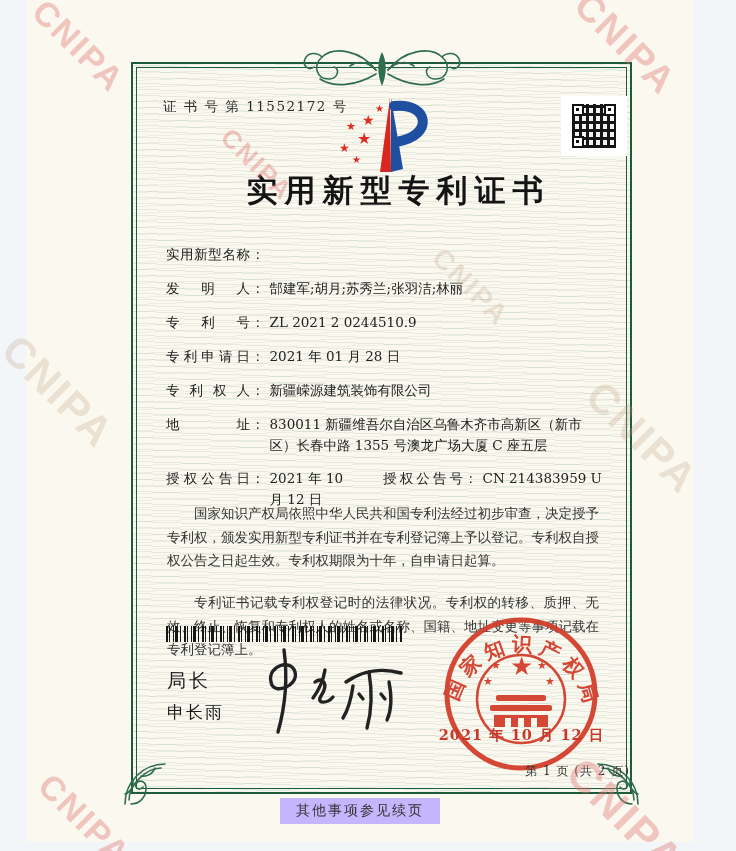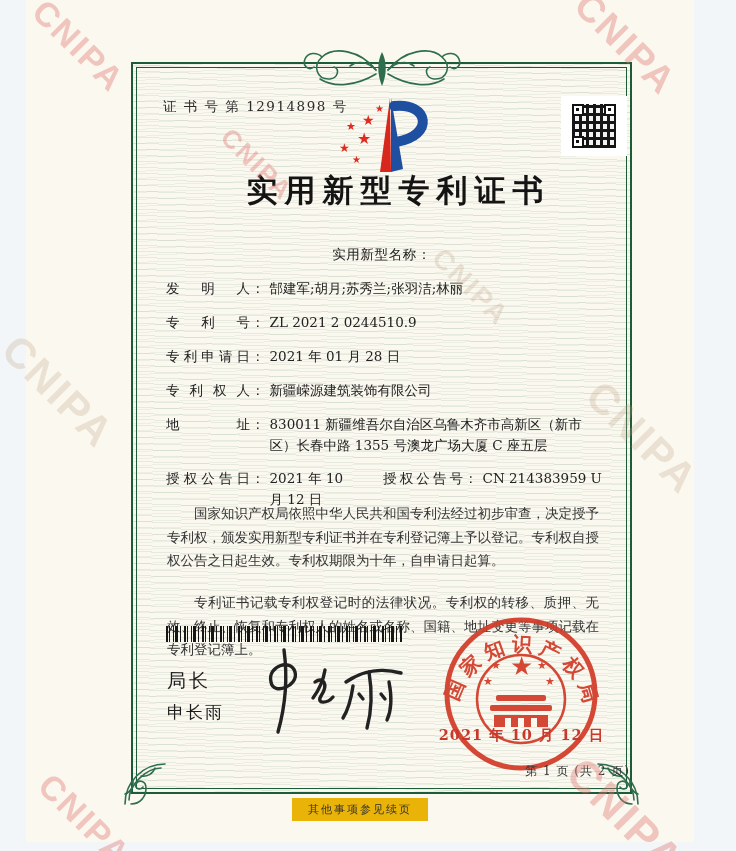--- a/index.html
+++ b/index.html
@@ -53,21 +53,21 @@
       repeating-linear-gradient(0deg,#151515 0 3px, #f2f2f2 3px 8px);}
   .finder{position:absolute;width:12px;height:12px;border:2.5px solid #111;background:#fff;box-sizing:border-box;}
   .finder::after{content:"";position:absolute;left:2px;top:2px;width:3px;height:3px;background:#111;}
   .finder.tl{left:0;top:0;} .finder.tr{right:0;top:0;} .finder.bl{left:0;bottom:0;}
   .title{
     position:absolute;left:0;right:0;top:106px;text-align:center;
     font-size:31px;font-weight:bold;letter-spacing:7px;color:#141414;margin-left:34px;
   }
   
   .fields{position:absolute;left:33px;right:28px;top:180px;font-size:13.5px;color:#222;}
-  .field-row{display:flex;margin-bottom:13px;align-items:flex-start;line-height:1.55;justify-content:center;}
+  .field-row{display:flex;margin-bottom:13px;align-items:flex-start;line-height:1.55;}
   .f-label{display:inline-block;width:84px;text-align:justify;text-align-last:justify;flex:none;}
   .f-colon{flex:none;margin:0 5px 0 1px;}
   .f-value{flex:1;}
   .pair2{display:flex;margin-left:31px;flex:none;}
   .pair2 .f-label{width:80px;}
   
   .body-text{
     position:absolute;left:16px;right:13px;top:420px;
     font-size:13.5px;line-height:1.75;color:#333;text-align:justify;
   }
@@ -85,21 +85,21 @@
   .signature{position:absolute;left:108px;top:578px;}
   .seal{position:absolute;left:301px;top:543px;width:175px;height:175px;opacity:0.93;}
   .seal-date{
     position:absolute;left:296px;top:662px;width:185px;text-align:center;
     font-size:14.5px;font-weight:600;color:#c8382b;letter-spacing:1px;white-space:nowrap;
   }
   .page-info{position:absolute;left:0;right:0;bottom:12px;text-align:right;font-size:12px;color:#333;letter-spacing:1px;}
   
   .next-note{
     position:absolute;left:50%;top:798px;transform:translateX(-50%);
-    background:#eab308;padding:4px 16px;font-size:11px;color:#333;letter-spacing:2px;z-index:3;white-space:nowrap;
+    background:#c4b5fd;padding:4px 16px;font-size:14px;color:#333;letter-spacing:2px;z-index:3;white-space:nowrap;
   }
   svg{display:block;}
 </style>
 </head>
 <body>
 
 <span class="wm pink w1">CNIPA</span>
 <span class="wm pink w2">CNIPA</span>
 <span class="wm pink w3">CNIPA</span>
 <span class="wm tan w4">CNIPA</span>
@@ -145,21 +145,21 @@
         <g fill="none" stroke="#2f6e4c" stroke-width="1.6" stroke-linecap="round">
           <path d="M6,46 C6,24 24,6 46,6"></path>
           <path d="M10,42 C10,27 27,10 42,10"></path>
           <path d="M12,46 C21,46 27,39 27,30 C27,23 20,21 17,26 C15,30 21,33 24,29"></path>
           <path d="M6,36 C12,34 15,28 14,22"></path>
           <path d="M36,10 C34,16 28,19 22,18"></path>
         </g>
       </svg>
     </div>
 
-    <div class="cert-no">证 书 号 第 12914898 号</div>
+    <div class="cert-no">证 书 号 第 11552172 号</div>
 
     <div class="logo">
       <svg width="114" height="82" viewBox="0 0 114 82">
         <g font-family="DejaVu Sans, sans-serif" fill="#e02b20">
           <text x="42" y="20" font-size="10">★</text>
           <text x="29" y="33" font-size="14">★</text>
           <text x="13" y="38" font-size="11">★</text>
           <text x="24" y="52" font-size="16">★</text>
           <text x="6" y="60" font-size="12">★</text>
           <text x="19" y="71" font-size="10">★</text>

